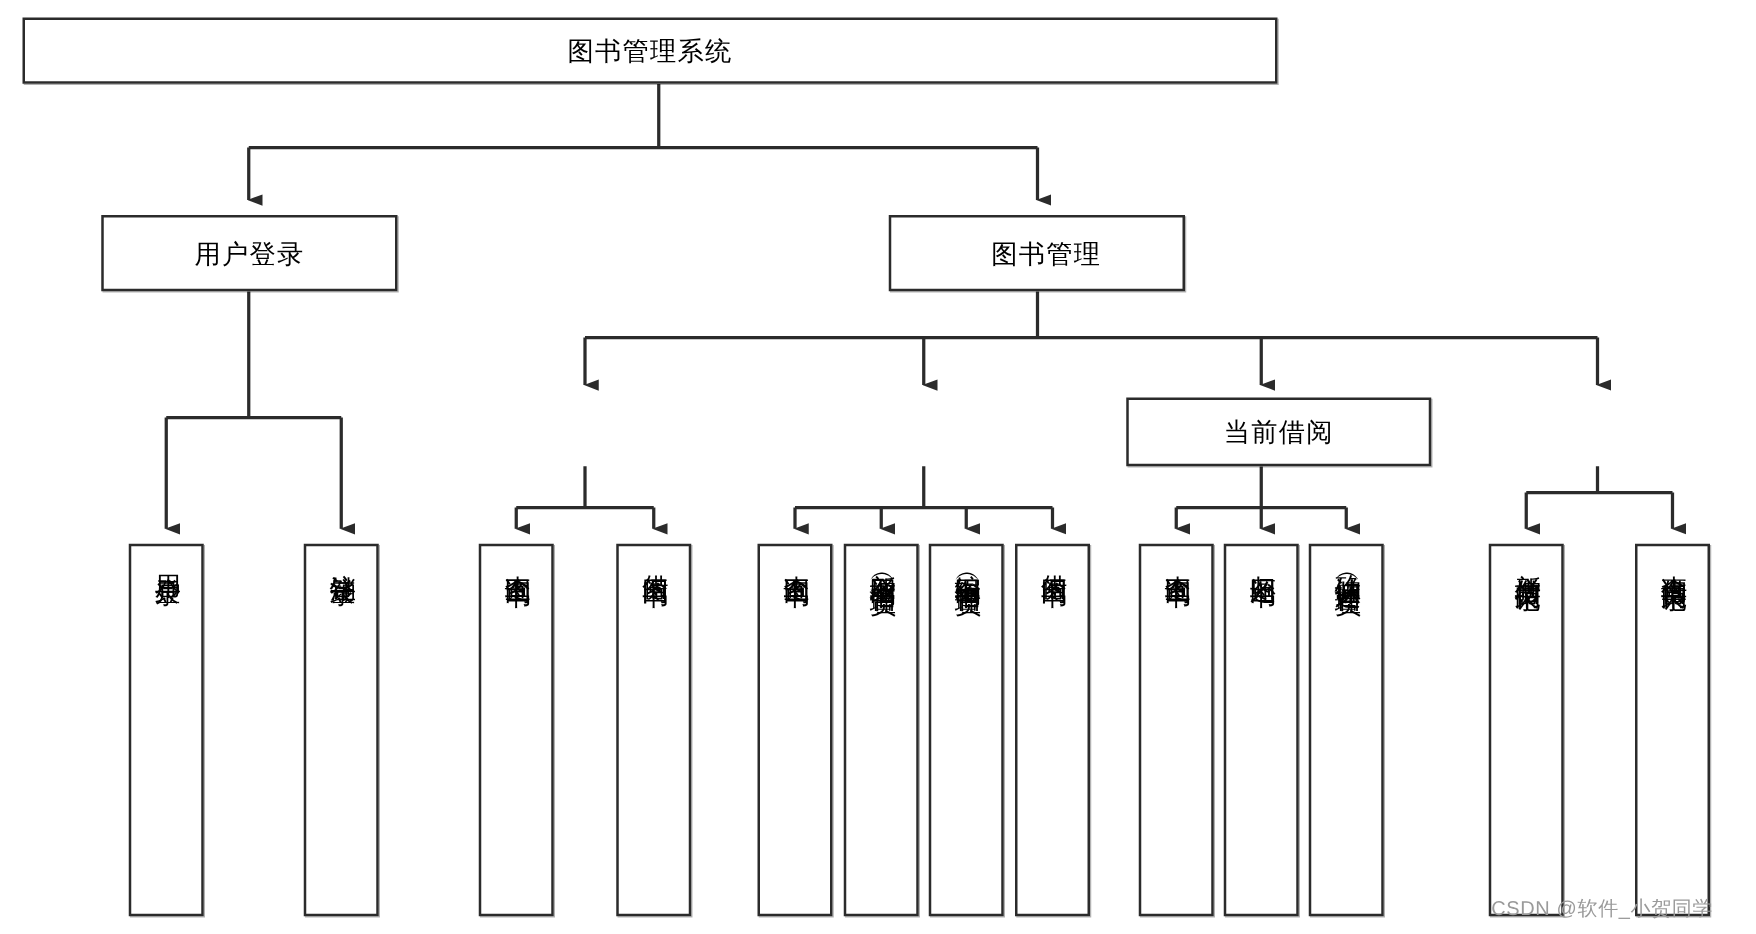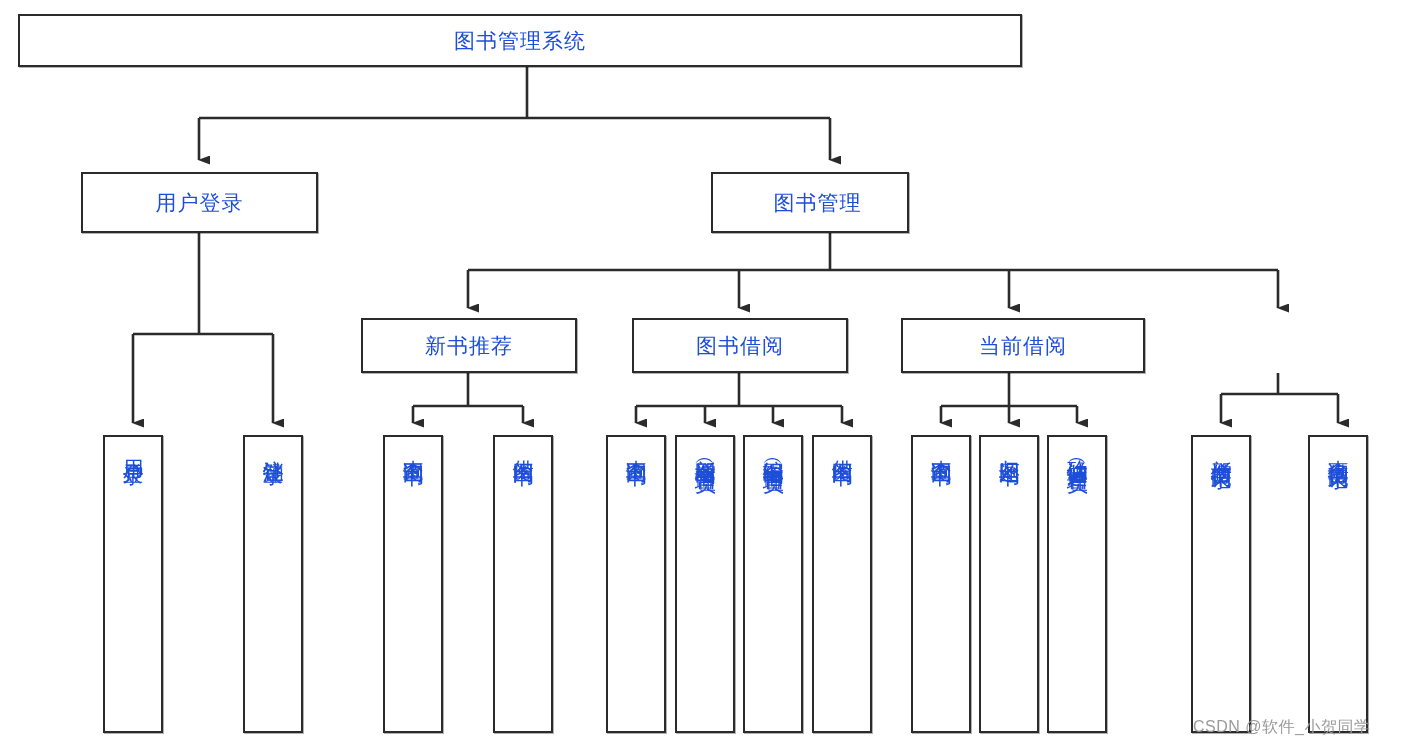--- a/index.html
+++ b/index.html
@@ -26,21 +26,21 @@
     pointer-events: none;
   }
   .node {
     position: absolute;
     box-sizing: border-box;
     border: 2px solid #2b2b2b;
     background: #ffffff;
     display: flex;
     align-items: center;
     justify-content: center;
-    color: #1d4ed8;
+    color: #000000;
     box-shadow: 1px 1px 0 rgba(0,0,0,0.30);
   }
   .node.horiz {
     font-size: 21px;
     letter-spacing: 1px;
     white-space: nowrap;
   }
   .node.vert {
     align-items: flex-start;
     justify-content: center;
@@ -118,30 +118,24 @@
     </g>
   </svg>
 
   <div class="node horiz" style="left:18px; top:14px; width:1004px; height:53px;">
     <span>图书管理系统</span>
   </div>
 
   <div class="node horiz" style="left:81px; top:172px; width:237px; height:61px;">
     <span>用户登录</span>
   </div>
-  <div class="node horiz" style="left:711px; top:172px; width:198px; height:61px;padding-left:15px;">
+  <div class="node horiz" style="left:711px; top:172px; width:237px; height:61px;padding-left:15px;">
     <span>图书管理</span>
   </div>
 
-  <div class="node horiz" style="left:361px; top:318px; width:216px; height:55px;">
-    <span>新书推荐</span>
-  </div>
-  <div class="node horiz" style="left:632px; top:318px; width:216px; height:55px;">
-    <span>图书借阅</span>
-  </div>
   <div class="node horiz" style="left:901px; top:318px; width:244px; height:55px;">
     <span>当前借阅</span>
   </div>
 
   <div class="node vert" style="left:103px; top:435px; width:60px; height:298px;">
     <span class="vtext">用户登录</span>
   </div>
   <div class="node vert" style="left:243px; top:435px; width:60px; height:298px;">
     <span class="vtext">注销登录</span>
   </div>

